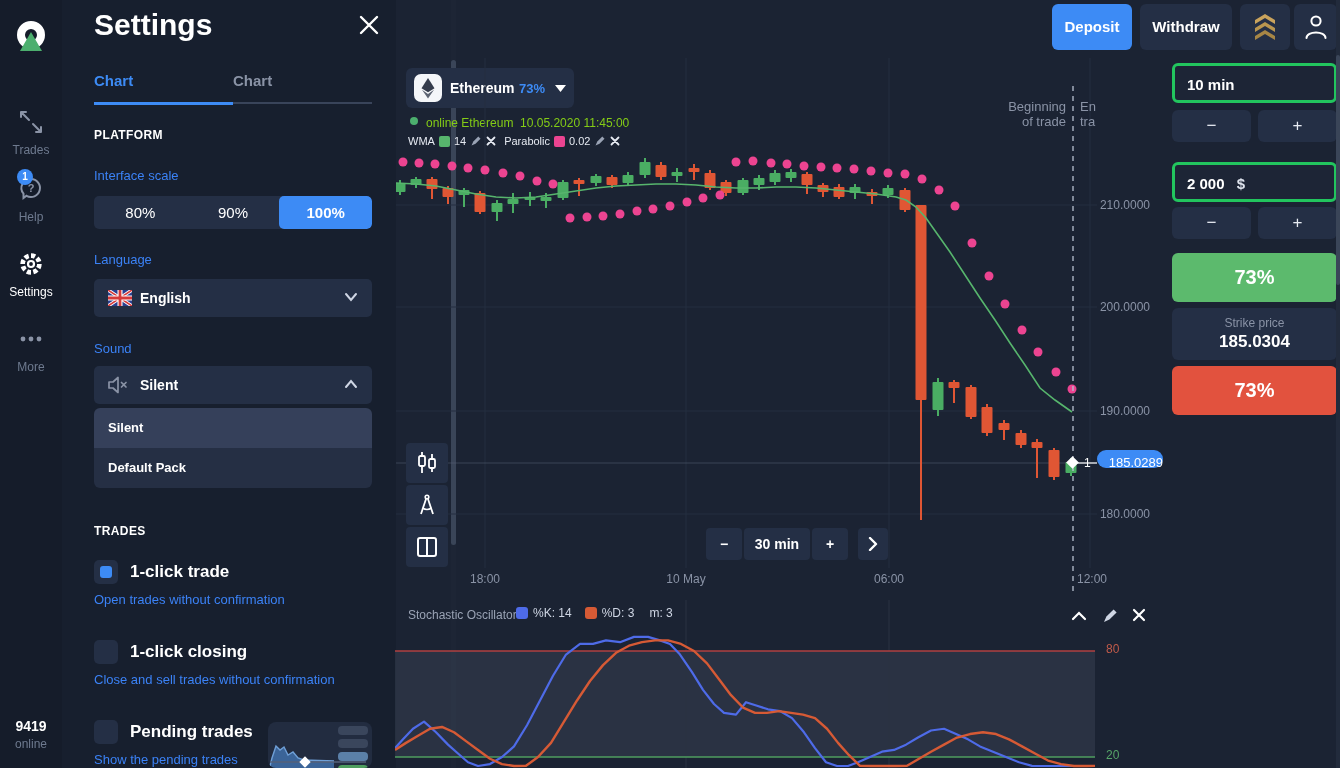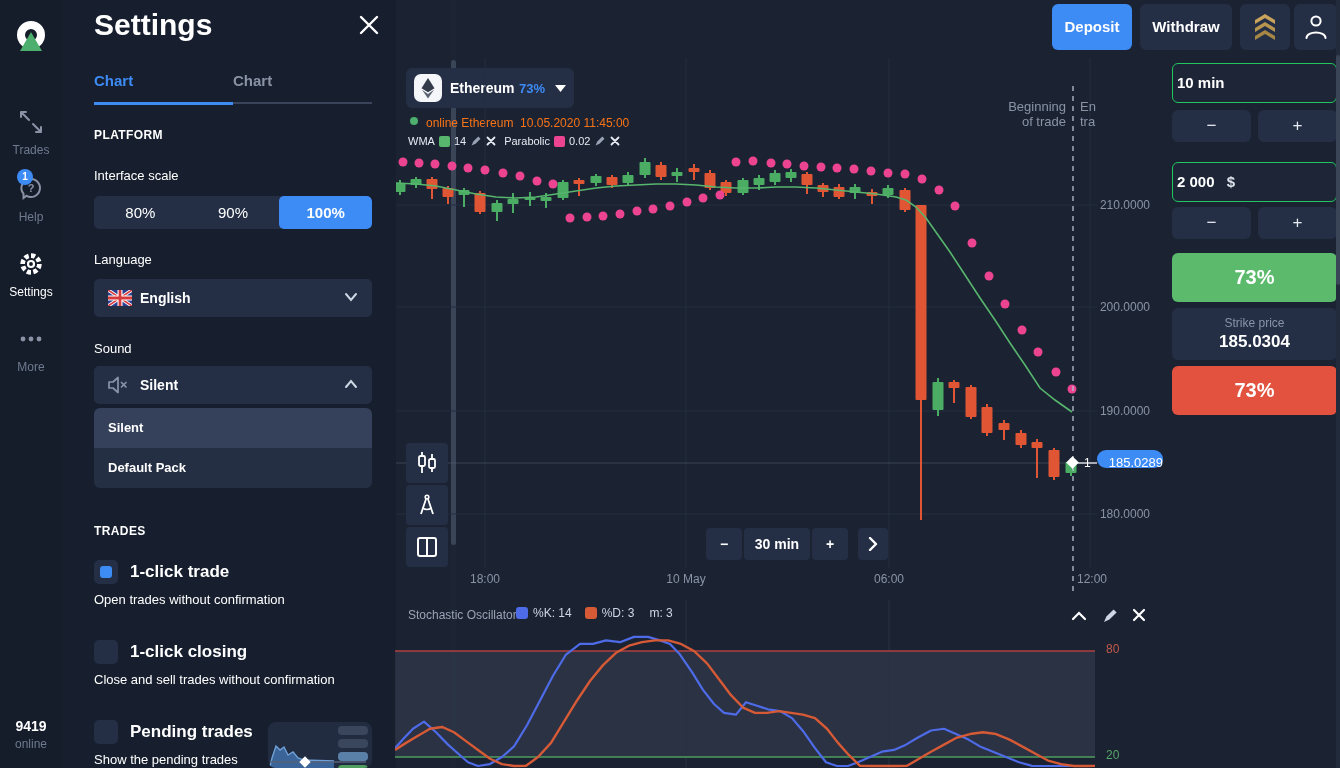--- a/index.html
+++ b/index.html
@@ -16,21 +16,21 @@
   
   #settings-panel{position:absolute;left:62px;top:0;width:334px;height:768px;background:#171f2e;}
   #settings-title{position:absolute;left:32px;top:8px;font-size:30px;font-weight:bold;}
   #settings-close{position:absolute;right:14px;top:12px;width:26px;height:26px;cursor:pointer;}
   #tabs{position:absolute;left:32px;top:72px;width:278px;height:32px;}
   .tab{position:absolute;top:0;font-size:15px;font-weight:bold;color:#8a93a6;cursor:pointer;}
   .tab.active{color:#3d8bf5;}
   #tab-underline{position:absolute;left:32px;top:102px;width:278px;height:2px;background:#39445a;}
   #tab-underline-active{position:absolute;left:32px;top:102px;width:139px;height:3px;background:#3d8bf5;}
   .sec-h{position:absolute;left:32px;font-size:12px;font-weight:bold;letter-spacing:.4px;color:#fff;}
-  .sub-lbl{position:absolute;left:32px;font-size:13px;color:#ffffff;}
+  .sub-lbl{position:absolute;left:32px;font-size:13px;color:#3b82f6;}
   #scale-group{position:absolute;left:32px;top:196px;width:278px;height:33px;background:#242f45;
       border-radius:5px;display:flex;overflow:hidden;}
   .scale-opt{flex:1;text-align:center;line-height:33px;font-size:15px;color:#fff;cursor:pointer;}
   .scale-opt.sel{background:#3d8bf5;border-radius:5px;font-weight:bold;}
   .select-box{position:absolute;left:32px;width:278px;height:38px;background:#242f45;border-radius:5px;cursor:pointer;}
   .select-box .val{position:absolute;left:46px;top:11px;font-size:14px;font-weight:bold;color:#fff;}
   .select-box .chev{position:absolute;right:14px;top:13px;}
   .drop-row{position:absolute;left:32px;width:278px;height:40px;font-size:13px;font-weight:bold;
       line-height:40px;padding-left:14px;box-sizing:border-box;cursor:pointer;background:#252f44;}
   .drop-row.sel{background:#35405a;}
@@ -52,23 +52,23 @@
   .axis-lbl{position:absolute;font-size:12px;color:#8a93a6;}
   #price-pill{position:absolute;left:1097px;top:450px;width:66px;height:18px;background:#3d8bf5;border-radius:13px;
       text-align:right;line-height:26px;font-size:13px;font-weight:normal;color:#fff;}
   #strike-diamond{position:absolute;left:1068px;top:458px;width:9px;height:9px;background:#fff;transform:rotate(45deg);}
   .trade-lbl{font-size:13px;color:#8a93a6;line-height:15px;}
   
   #stoch-title{position:absolute;left:408px;top:608px;font-size:12px;color:#9aa3b5;}
   .legend-sq{width:12px;height:12px;border-radius:3px;display:inline-block;}
   .stoch-ic{position:absolute;top:608px;width:18px;height:16px;cursor:pointer;}
   
-  .tp-input{position:absolute;left:1172px;width:165px;height:40px;border:1px solid #22c55e;border-radius:6px;
+  .tp-input{position:absolute;left:1172px;width:165px;height:40px;border:3px solid #22c55e;border-radius:6px;
       box-sizing:border-box;background:#1d2536;font-size:15px;font-weight:bold;color:#fff;
-      line-height:38px;padding-left:4px;cursor:text;}
+      line-height:38px;padding-left:12px;cursor:text;}
   .tp-step{position:absolute;width:79px;height:32px;background:#242f45;border-radius:6px;color:#e6eaf2;
       text-align:center;line-height:32px;font-size:17px;cursor:pointer;}
   .tp-pay{position:absolute;left:1172px;width:165px;height:49px;border-radius:6px;color:#fff;
       font-size:20px;font-weight:bold;text-align:center;line-height:49px;cursor:pointer;}
   #screen-scroll{position:absolute;right:0;top:0;width:4px;height:768px;background:#222b3c;}
   #screen-thumb{position:absolute;right:0;top:55px;width:4px;height:230px;background:#3a4558;border-radius:2px;}
 </style>
 </head>
 <body>
 
@@ -217,21 +217,21 @@
         <polygon points="14,20 20,15.8 14,24.5 8,15.8" fill="#5b6372"></polygon>
       </svg>
       <span class="abs" style="left:44px;top:12px;font-size:14px;font-weight:bold;">Ethereum</span>
       <span class="abs" style="left:113px;top:13px;font-size:13px;font-weight:bold;color:#3d8bf5;">73%</span>
       <svg class="abs" style="right:8px;top:17px;" width="11" height="7">
         <polygon points="0,0 11,0 5.5,7" fill="#fff"></polygon>
         </svg>
     </div>
 
     <div class="abs" style="left:410px;top:117px;width:8px;height:8px;border-radius:50%;background:#4caf6e;"></div>
-    <div class="abs" style="left:426px;top:116px;font-size:12px;color:#f97316;">
+    <div class="abs" style="left:426px;top:116px;font-size:12px;color:#84cc16;">
       <span>online Ethereum</span>&nbsp;
       <span>10.05.2020 11:45:00</span>
     </div>
     <div class="abs" style="left:408px;top:135px;font-size:11px;color:#e6eaf2;" id="indicators"><span class="ind-item">
           <span style="color:#e6eaf2;">WMA</span>
           <span style="width:11px;height:11px;border-radius:2px;background:#57b56d;display:inline-block;"></span>
           <span>14</span>
           <svg width="12" height="12">
             <path d="M1.5 10.5 l1.8-4 5-5 2.2 2.2 -5 5z" fill="#9aa3b5"></path>
           </svg>

